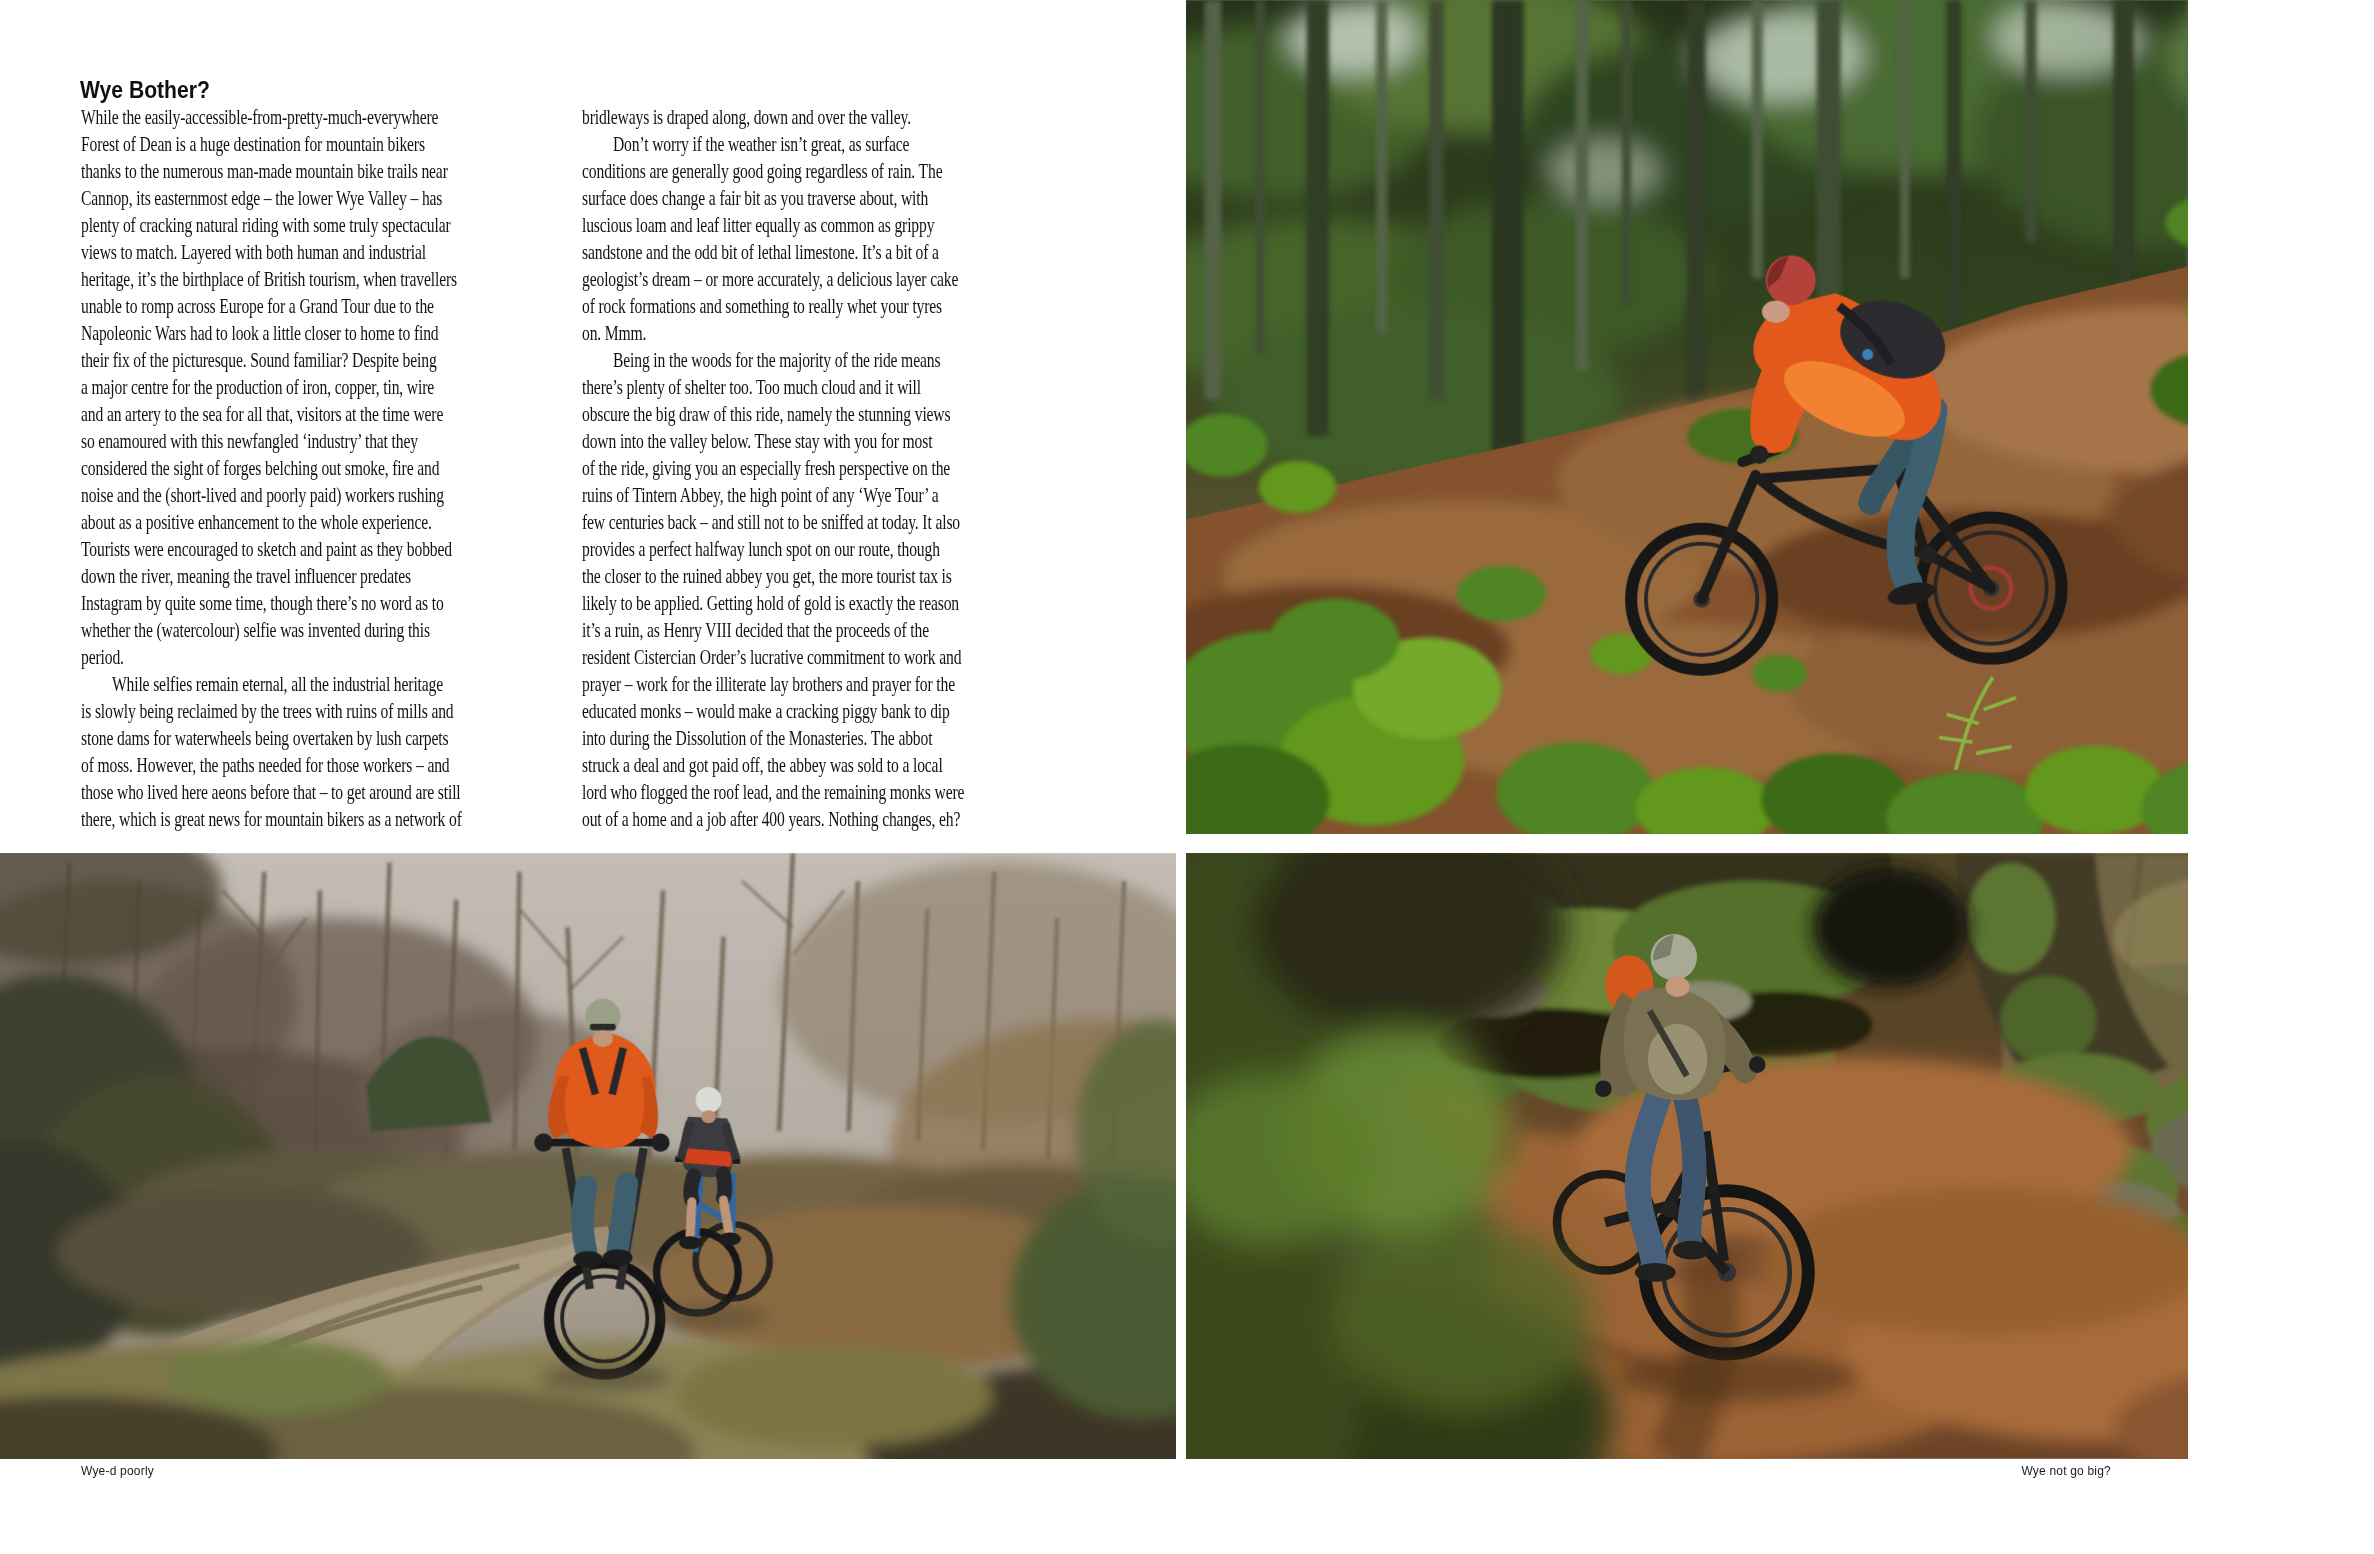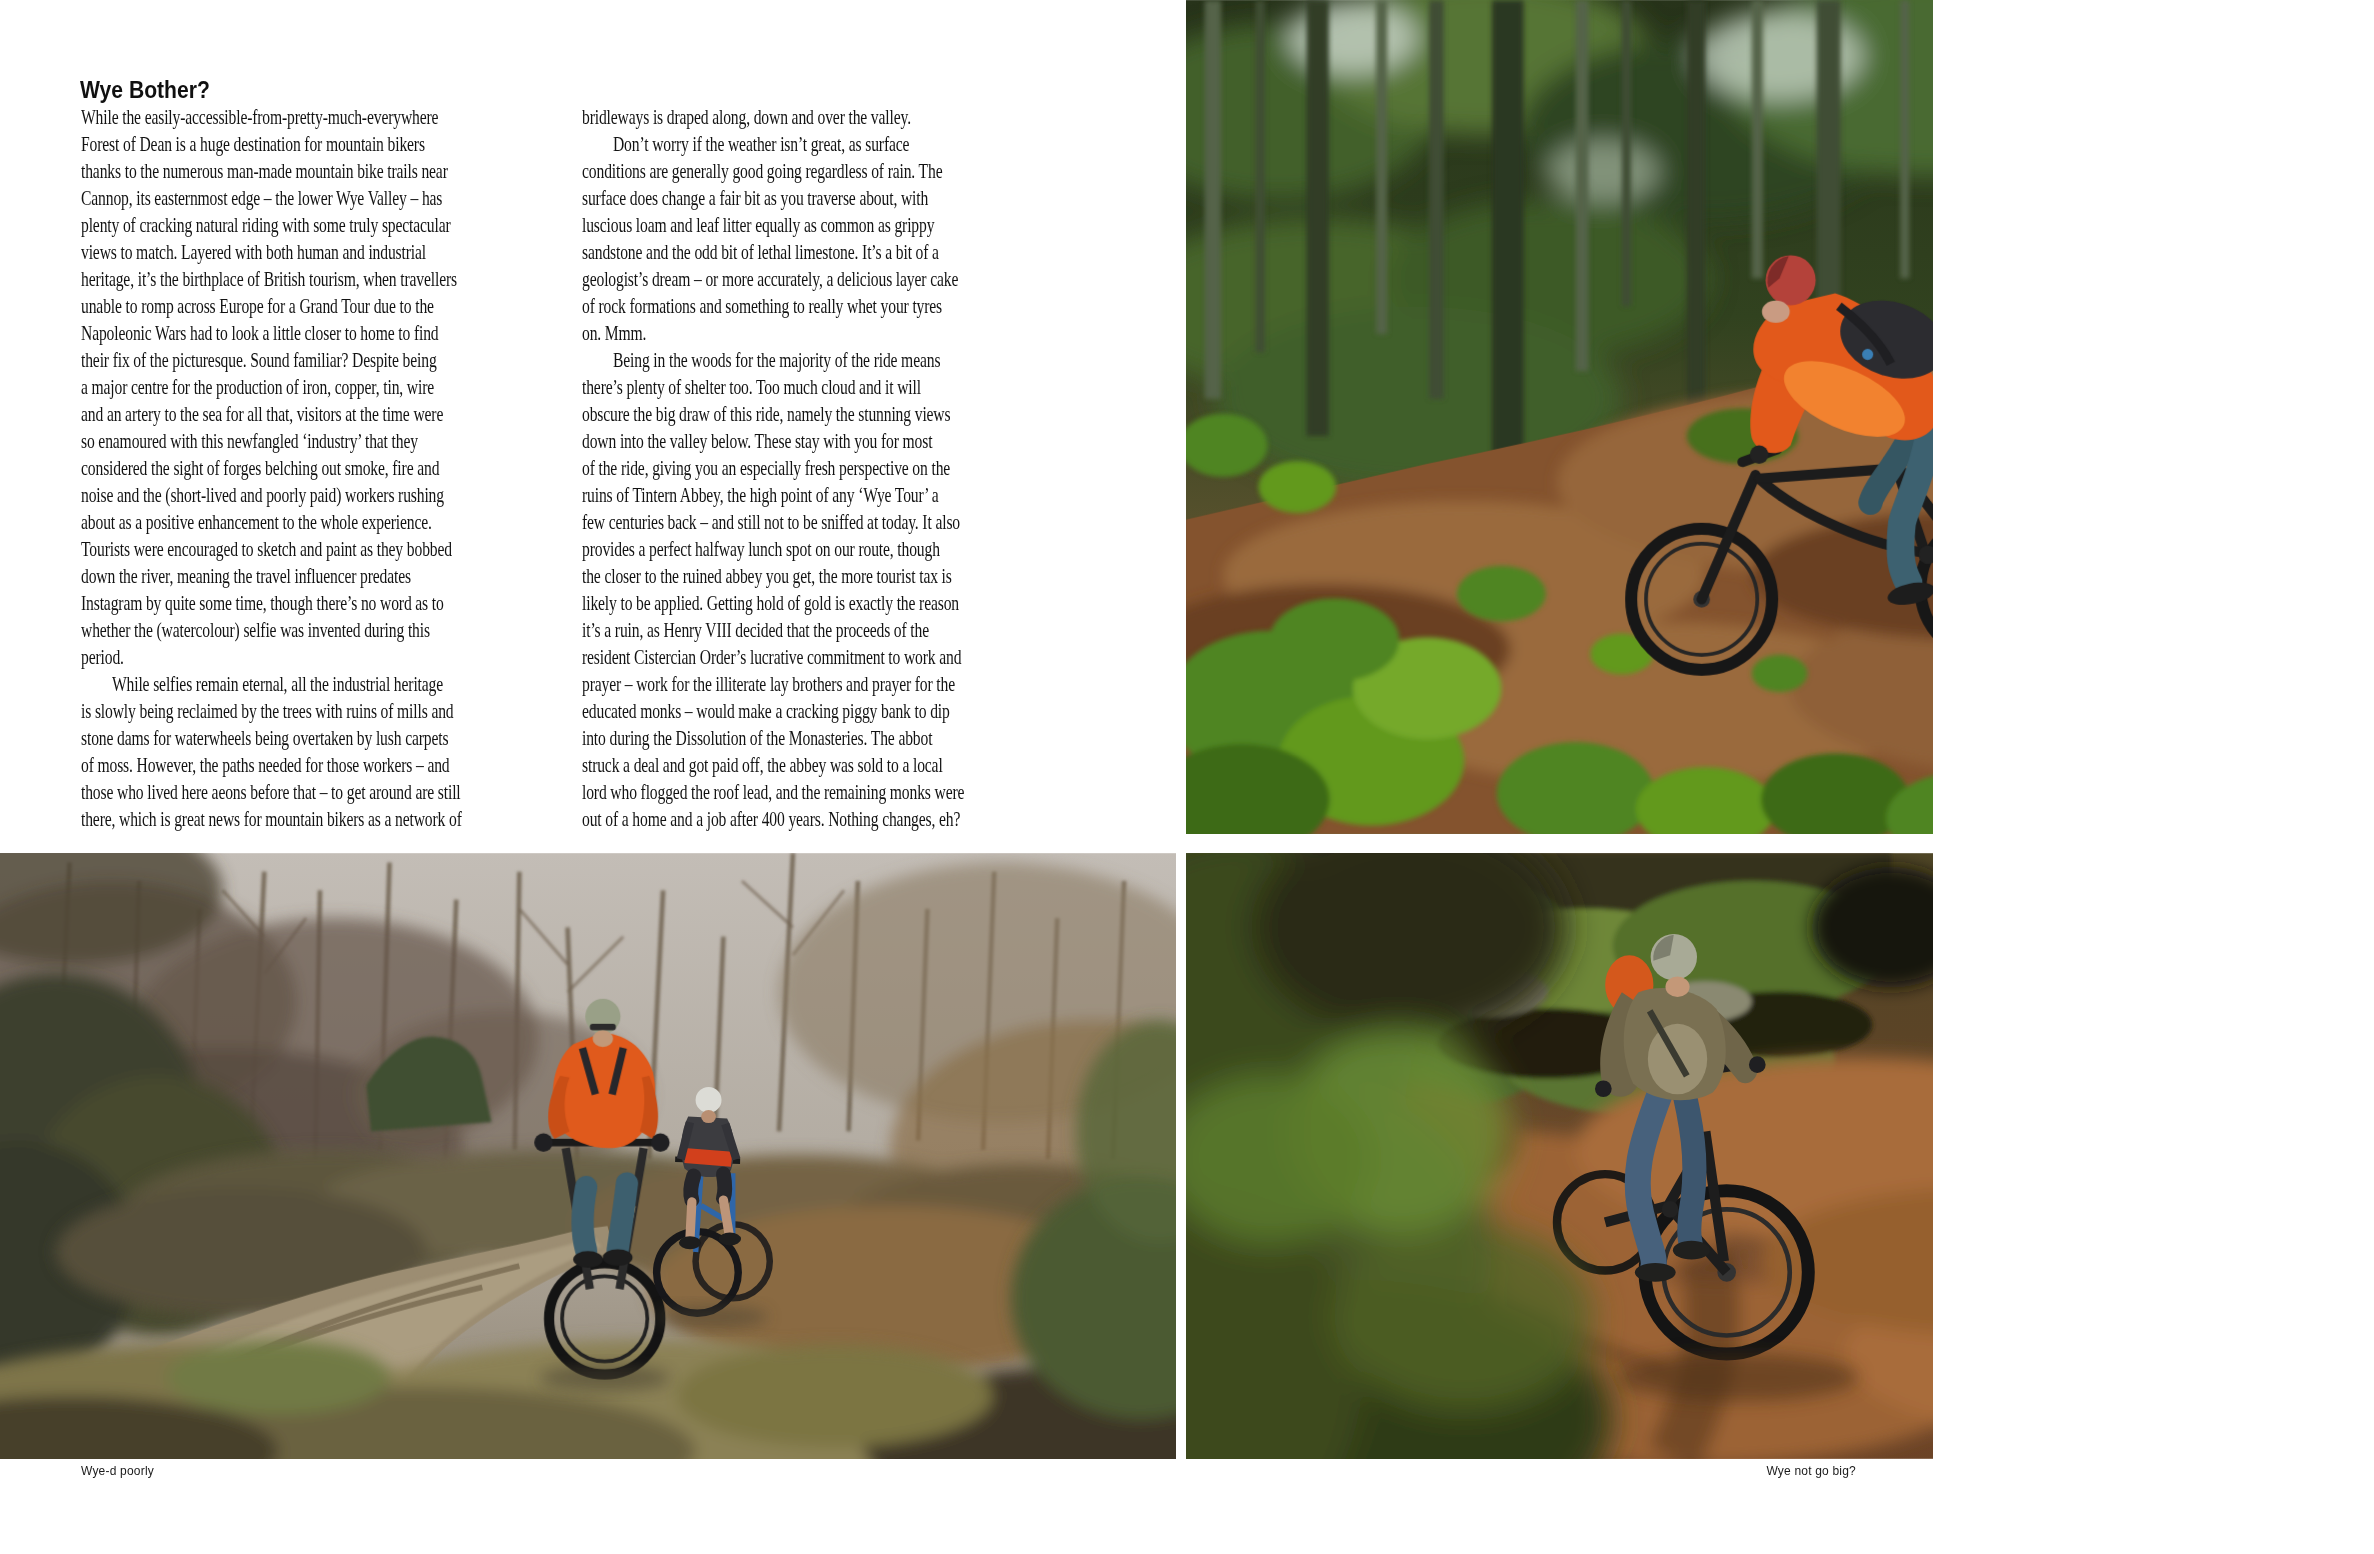--- a/index.html
+++ b/index.html
@@ -1,17 +1,17 @@
 <!DOCTYPE html>
 <html style="font-size:15px"><head>
 <meta charset="utf-8">
 <style>
   html,body{margin:0;padding:0;background:#ffffff;}
   body{width:2375px;height:1555px;font-family:"Liberation Sans",sans-serif;}
-  .spread{position:relative;width:1933px;height:1555px;background:#fff;overflow:hidden;}
+  .spread{position:relative;width:2188px;height:1555px;background:#fff;overflow:hidden;}
 
   .article-title{
     position:absolute;left:80px;top:78px;margin:0;
     font-family:"Liberation Sans",sans-serif;font-weight:700;
     font-size:24px;line-height:24px;color:#101010;
     transform:scaleX(.88);transform-origin:left top;letter-spacing:0;
   }
   .body-col{
     position:absolute;top:103px;width:673px;margin:0;
     font-family:"Liberation Serif",serif;font-size:22px;line-height:27px;

